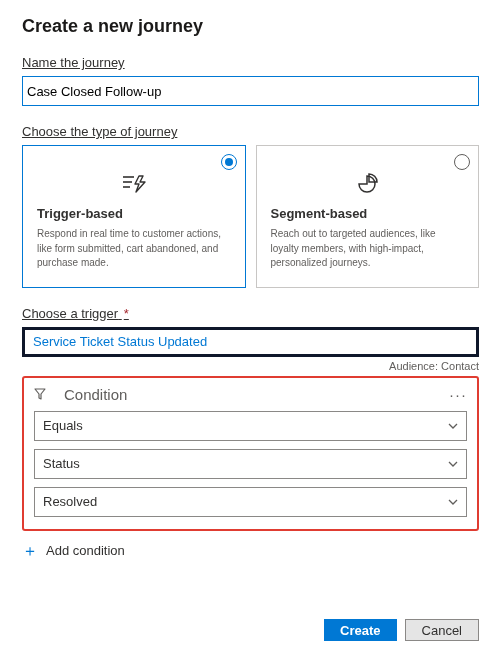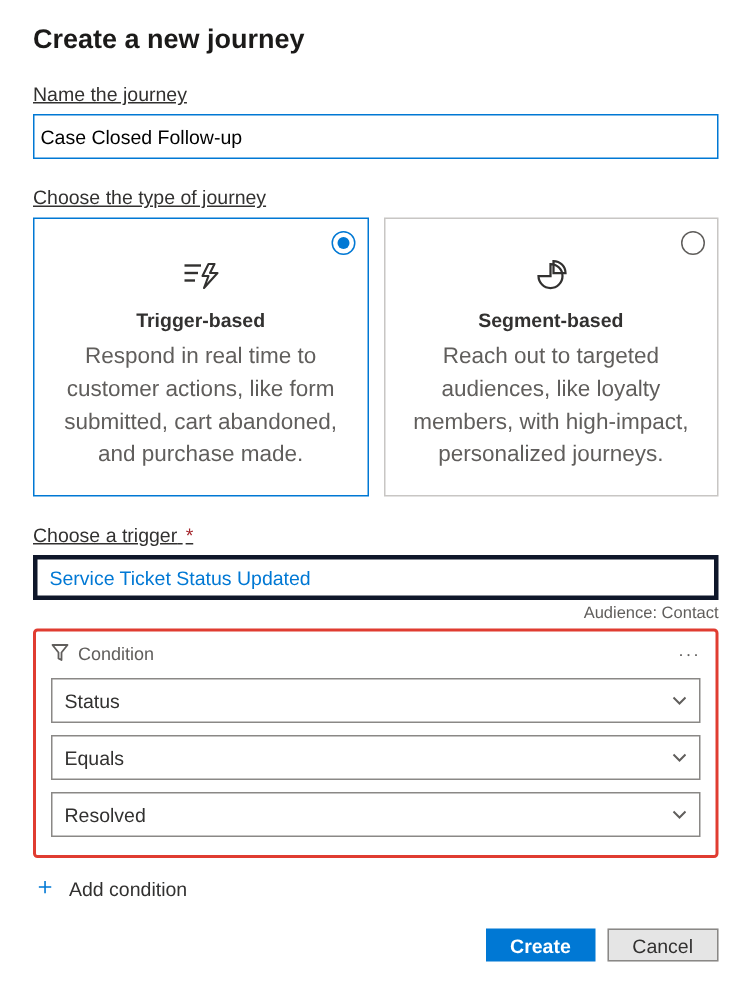--- a/index.html
+++ b/index.html
@@ -39,21 +39,21 @@
     }
     .journey-types {
       display: flex;
       gap: 10px;
       margin-bottom: 18px;
     }
     .type-card {
       flex: 1;
       border: 1px solid #c8c6c4;
       padding: 20px 14px 16px;
-      text-align: center;
+      text-align: left;
       position: relative;
       cursor: pointer;
     }
     .type-card.selected {
       border-color: #0078d4;
     }
     .radio {
       position: absolute;
       top: 8px;
       right: 8px;
@@ -82,21 +82,21 @@
       display: flex;
       align-items: center;
       justify-content: center;
     }
     .card-title {
       font-weight: 600;
       font-size: 13px;
       margin-bottom: 6px;
     }
     .card-desc {
-      font-size: 15px;
+      font-size: 10px;
       color: #605e5c;
       line-height: 1.45;
     }
     .trigger-select {
       width: 100%;
       border: 3px solid #0f172a;
       height: 30px;
       display: flex;
       align-items: center;
       padding: 0 8px;
@@ -114,22 +114,22 @@
       margin-bottom: 4px;
     }
     .condition-box {
       border: 2.5px solid #e03c31;
       border-radius: 3px;
       padding: 8px 10px 12px;
     }
     .condition-header {
       display: flex;
       align-items: flex-start;
-      gap: 6px;
-      font-size: 12px;
+      gap: 18px;
+      font-size: 15px;
       color: #605e5c;
       margin-bottom: 8px;
       position: relative;
     }
     .condition-header .more {
       position: absolute;
       right: 0;
       color: #605e5c;
       letter-spacing: 1px;
       cursor: pointer;
@@ -248,29 +248,29 @@
   <div class="condition-header">
     <span>
       <svg width="12" height="12" viewBox="0 0 12 12">
           <path d="M1 1 L11 1 L7 6 L7 11 L5 10 L5 6 Z" fill="none" stroke="#605e5c" stroke-width="1.2" stroke-linejoin="round"></path>
         </svg>
     </span>
     <span>Condition</span>
     <span class="more">···</span>
   </div>
   <div class="cond-select">
-    <span>Status</span>
+    <span>Equals</span>
     <span class="chev">
       <svg width="10" height="10" viewBox="0 0 10 10">
           <path d="M1 3 L5 7 L9 3" fill="none" stroke="#605e5c" stroke-width="1.3"></path>
         </svg>
     </span>
   </div>
   <div class="cond-select">
-    <span>Equals</span>
+    <span>Status</span>
     <span class="chev">
       <svg width="10" height="10" viewBox="0 0 10 10">
           <path d="M1 3 L5 7 L9 3" fill="none" stroke="#605e5c" stroke-width="1.3"></path>
         </svg>
     </span>
   </div>
   <div class="cond-select">
     <span>Resolved</span>
     <span class="chev">
       <svg width="10" height="10" viewBox="0 0 10 10">

